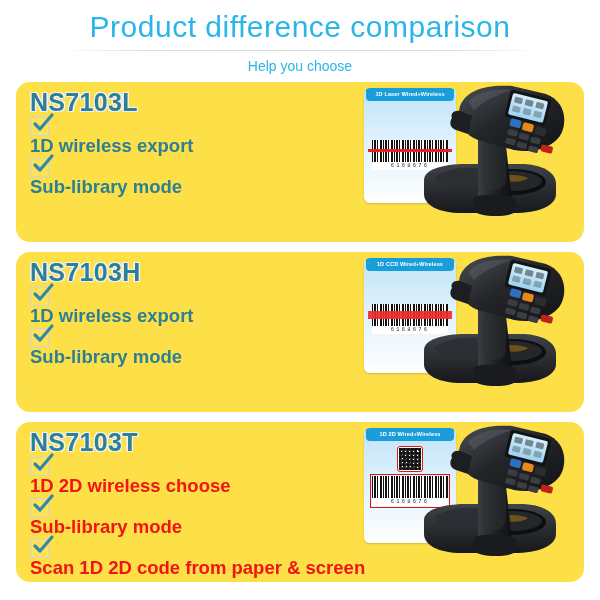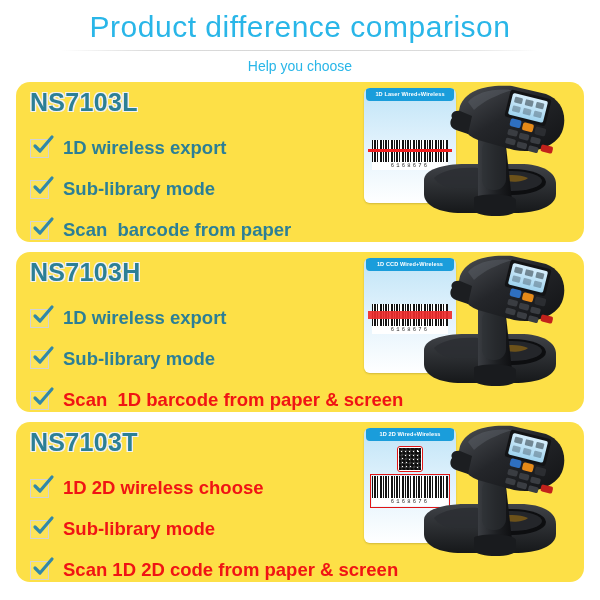--- a/index.html
+++ b/index.html
@@ -80,22 +80,23 @@
       -1.3px  1.3px 0 #f2f2f2,
        1.3px  1.3px 0 #f2f2f2;
   }
   .feature-list {
     margin: 0;
     padding: 0;
     list-style: none;
   }
   .feature-row {
     display: flex;
-    align-items: flex-end;
+    align-items: flex-start;
     height: 41px;
+    flex-direction: column;
   }
   .check {
     position: relative;
     flex: 0 0 auto;
     width: 17px;
     height: 17px;
     border: 1px solid #d3d3d3;
     background: rgba(255,255,255,0.10);
     margin-right: 14px;
   }
@@ -252,28 +253,20 @@
             </span>
             <span class="feature-text t-teal">1D wireless export</span>
           </li>
           <li class="feature-row">
             <span class="check">
               <svg viewBox="0 0 22 22">
                   <path d="M3 11 L8 16 L20 2" fill="none" stroke="#3288a8" stroke-width="3.2" stroke-linecap="round" stroke-linejoin="round"></path>
                 </svg>
             </span>
             <span class="feature-text t-teal">Sub-library mode</span>
-          </li>
-          <li class="feature-row">
-            <span class="check">
-              <svg viewBox="0 0 22 22">
-                  <path d="M3 11 L8 16 L20 2" fill="none" stroke="#3288a8" stroke-width="3.2" stroke-linecap="round" stroke-linejoin="round"></path>
-                </svg>
-            </span>
-            <span class="feature-text t-teal">Scan  barcode from paper</span>
           </li>
         </ul>
       </div>
 
       <div class="code-card">
         <div class="code-badge">1D Laser Wired+Wireless</div>
         <div class="barcode-wrap low">
           <div class="bars">
             <div class="scanline"></div>
           </div>
@@ -361,28 +354,20 @@
             </span>
             <span class="feature-text t-teal">1D wireless export</span>
           </li>
           <li class="feature-row">
             <span class="check">
               <svg viewBox="0 0 22 22">
                   <path d="M3 11 L8 16 L20 2" fill="none" stroke="#3288a8" stroke-width="3.2" stroke-linecap="round" stroke-linejoin="round"></path>
                 </svg>
             </span>
             <span class="feature-text t-teal">Sub-library mode</span>
-          </li>
-          <li class="feature-row">
-            <span class="check">
-              <svg viewBox="0 0 22 22">
-                  <path d="M3 11 L8 16 L20 2" fill="none" stroke="#3288a8" stroke-width="3.2" stroke-linecap="round" stroke-linejoin="round"></path>
-                </svg>
-            </span>
-            <span class="feature-text t-red">Scan  1D barcode from paper &amp; screen</span>
           </li>
         </ul>
       </div>
 
       <div class="code-card">
         <div class="code-badge">1D CCD Wired+Wireless</div>
         <div class="barcode-wrap mid">
           <div class="bars">
             <div class="scanline thick"></div>
           </div>

